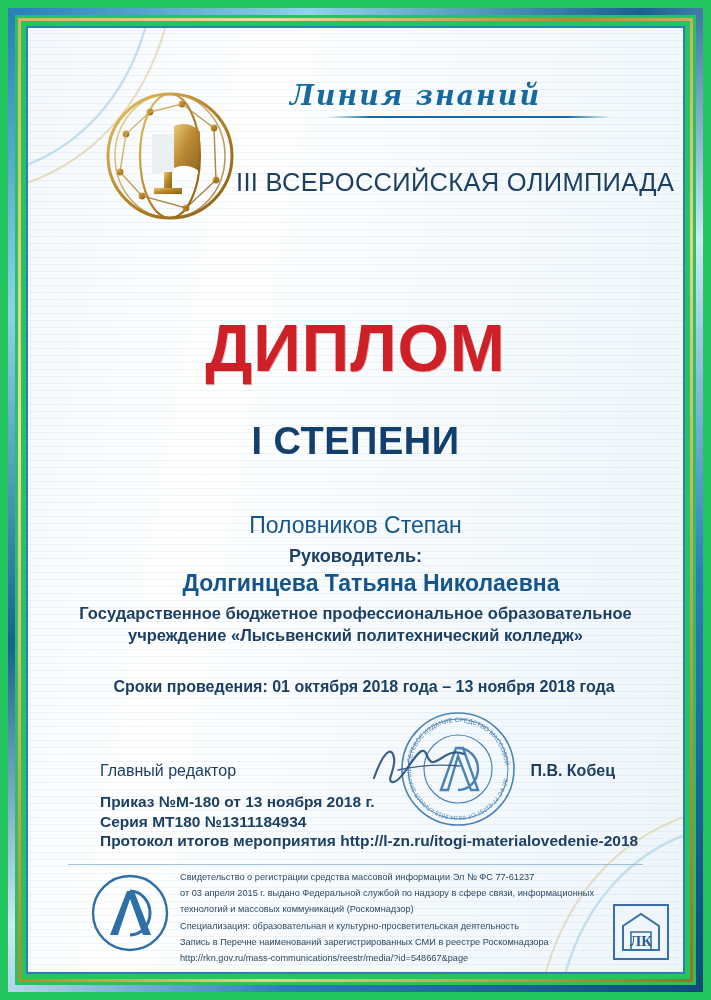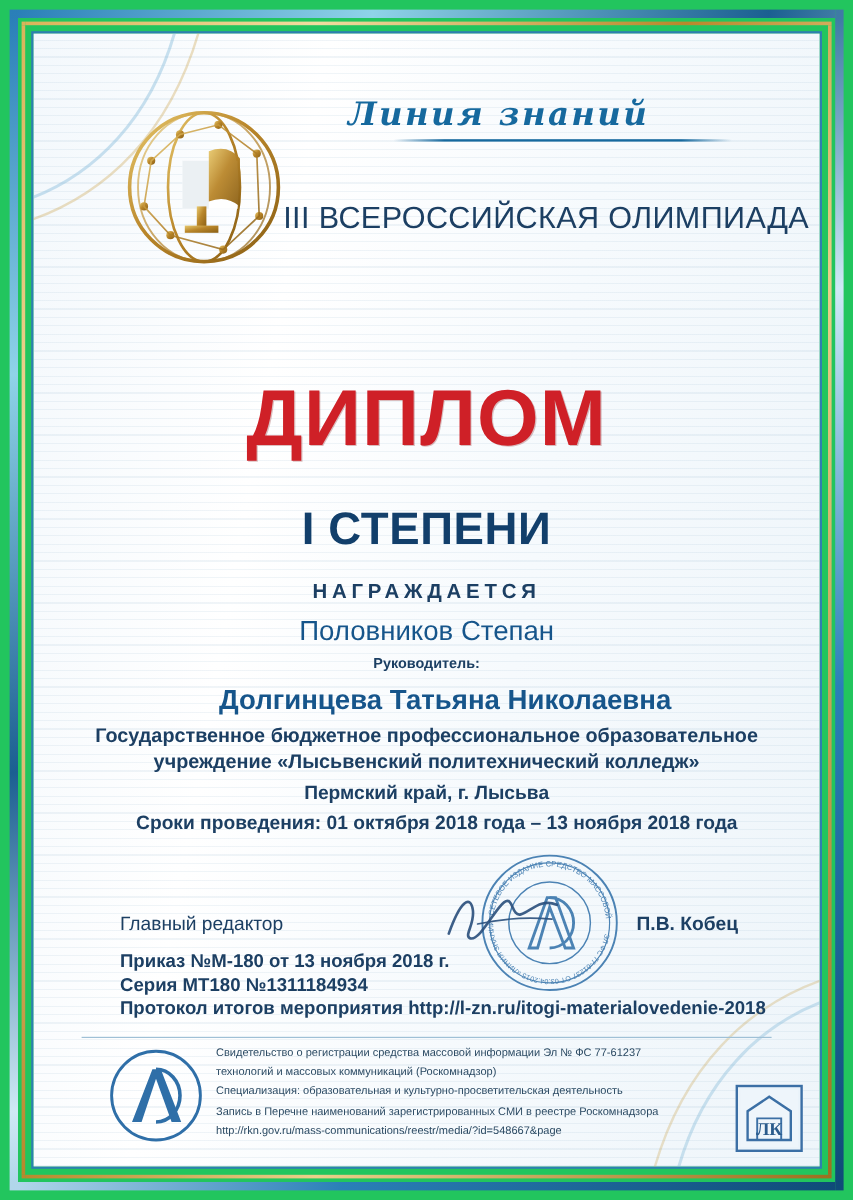--- a/index.html
+++ b/index.html
@@ -164,21 +164,21 @@
     font-size: 23px;
     font-weight: normal;
     color: #16558b;
   }
 
   .supervisor-label {
     position: absolute;
     top: 518px;
     left: 0; right: 0;
     text-align: center;
-    font-size: 12px;
+    font-size: 18px;
     font-weight: bold;
     color: #1c3f63;
   }
 
   .supervisor-name {
     position: absolute;
     top: 542px;
     left: 0; right: 0;
     text-align: center;
     font-size: 23px;
@@ -361,30 +361,28 @@
     <div class="brand-script">Линия знаний</div>
     <div class="brand-underline"></div>
 
     <div class="olympiad-line">III ВСЕРОССИЙСКАЯ ОЛИМПИАДА</div>
 
 
     <div class="diploma">ДИПЛОМ</div>
 
     <div class="degree">I СТЕПЕНИ</div>
 
-    <div class="awarded-label">НАГРАЖДАЕТСЯ</div>
     <div class="recipient">Половников Степан</div>
 
     <div class="supervisor-label">Руководитель:</div>
     <div class="supervisor-name">Долгинцева Татьяна Николаевна</div>
 
     <div class="org-line org-1">Государственное бюджетное профессиональное образовательное</div>
     <div class="org-line org-2">учреждение «Лысьвенский политехнический колледж»</div>
 
-    <div class="region">Пермский край, г. Лысьва</div>
     <div class="dates">Сроки проведения: 01 октября 2018 года – 13 ноября 2018 года</div>
 
     <svg class="stamp" viewBox="0 0 130 130">
       <defs>
         <path id="stampArcTop" d="M 18,65 a 47,47 0 1,1 94,0"></path>
         <path id="stampArcBot" d="M 112,65 a 47,47 0 1,1 -94,0"></path>
       </defs>
       <circle cx="65" cy="65" r="56" fill="none" stroke="#2f6fa8" stroke-width="1.6"></circle>
       <circle cx="65" cy="65" r="50" fill="none" stroke="#2f6fa8" stroke-width="1"></circle>
       <circle cx="65" cy="65" r="34" fill="none" stroke="#2f6fa8" stroke-width="1.2"></circle>
@@ -415,20 +413,21 @@
     <div class="footer-rule"></div>
 
     <svg class="footer-logo" viewBox="0 0 80 80">
       <circle cx="40" cy="40" r="37" fill="none" stroke="#2f6fa8" stroke-width="2.4"></circle>
       <path d="M20,62 L37,18 L44,18 L61,62 L53,62 L40,26 L28,62 Z" fill="#2f6fa8"></path>
       <path d="M40,18 a20,22 0 0,1 0,44" fill="none" stroke="#2f6fa8" stroke-width="3"></path>
     </svg>
 
     <div class="footer-text">
       <p>Свидетельство о регистрации средства массовой информации Эл № ФС 77-61237</p>
+      <p>от 03 апреля 2015 г. выдано Федеральной службой по надзору в сфере связи, информационных</p>
       <p>технологий и массовых коммуникаций (Роскомнадзор)</p>
       <p>Специализация: образовательная и культурно-просветительская деятельность</p>
       <p>Запись в Перечне наименований зарегистрированных СМИ в реестре Роскомнадзора</p>
       <p>http://rkn.gov.ru/mass-communications/reestr/media/?id=548667&amp;page</p>
 
     </div>
 
     <div class="corner-logo">
       <svg viewBox="0 0 52 52" width="52" height="52">
         <rect x="2" y="2" width="48" height="48" fill="#eef5fb"></rect>

